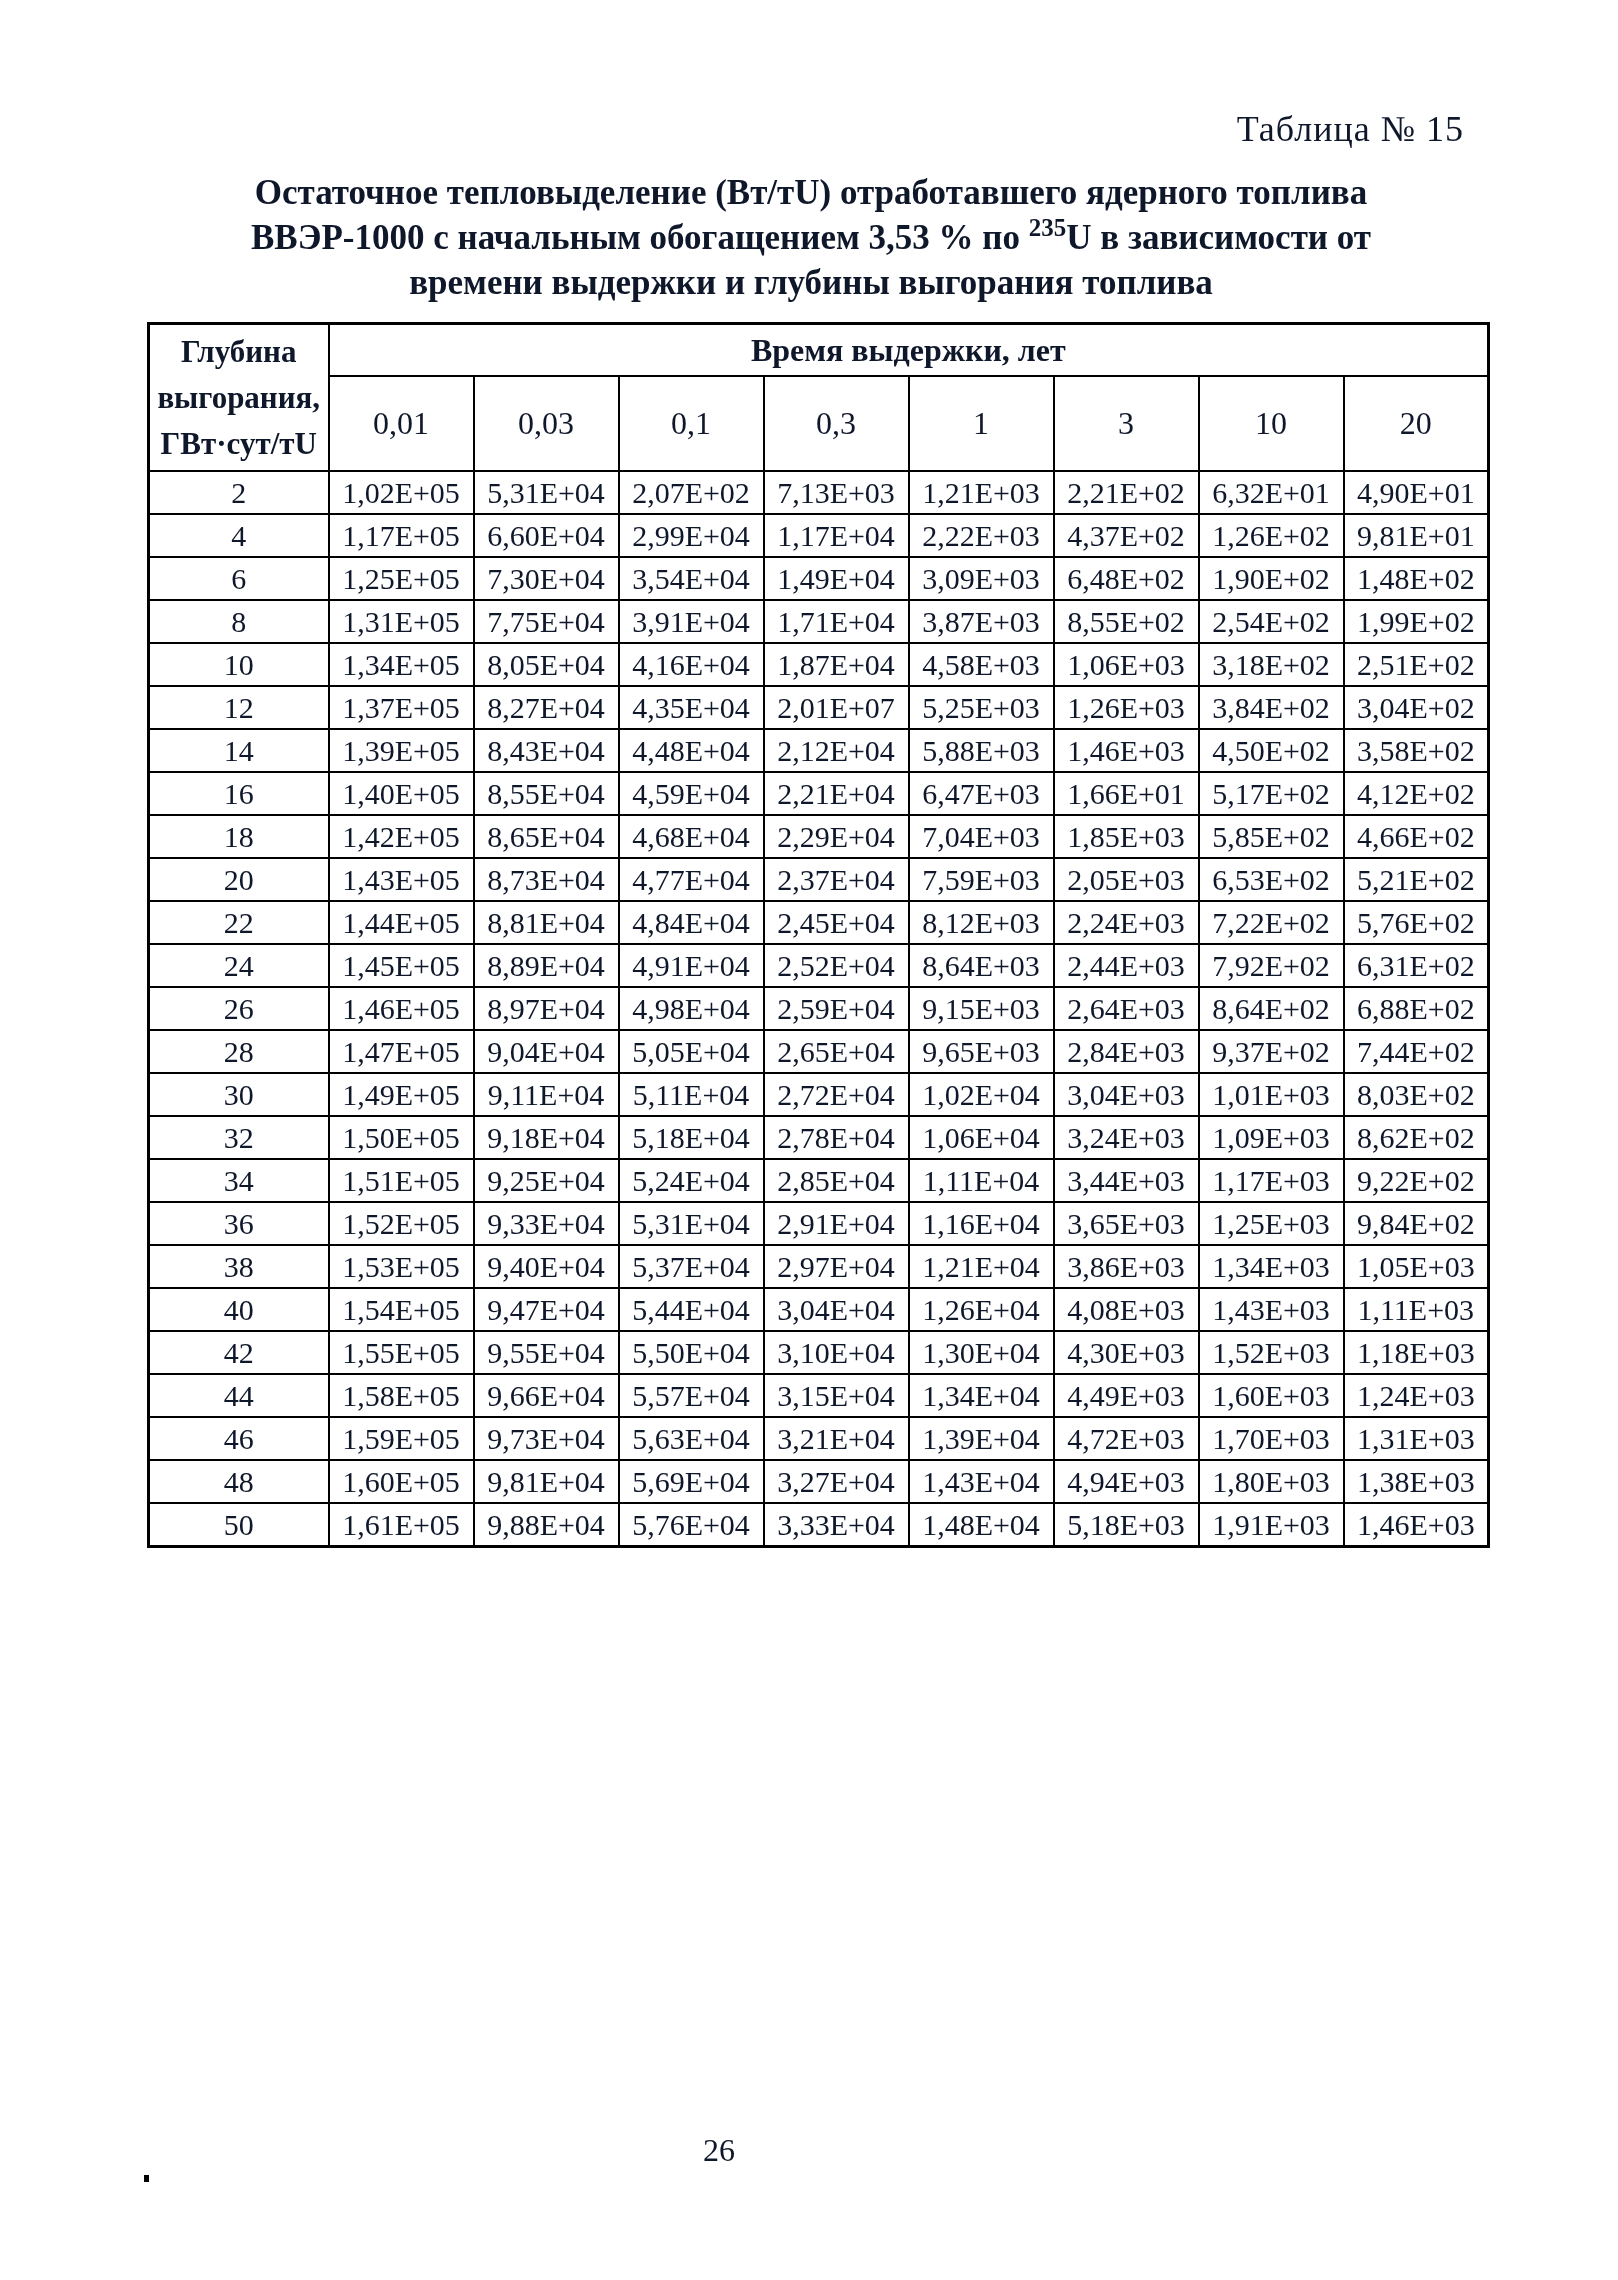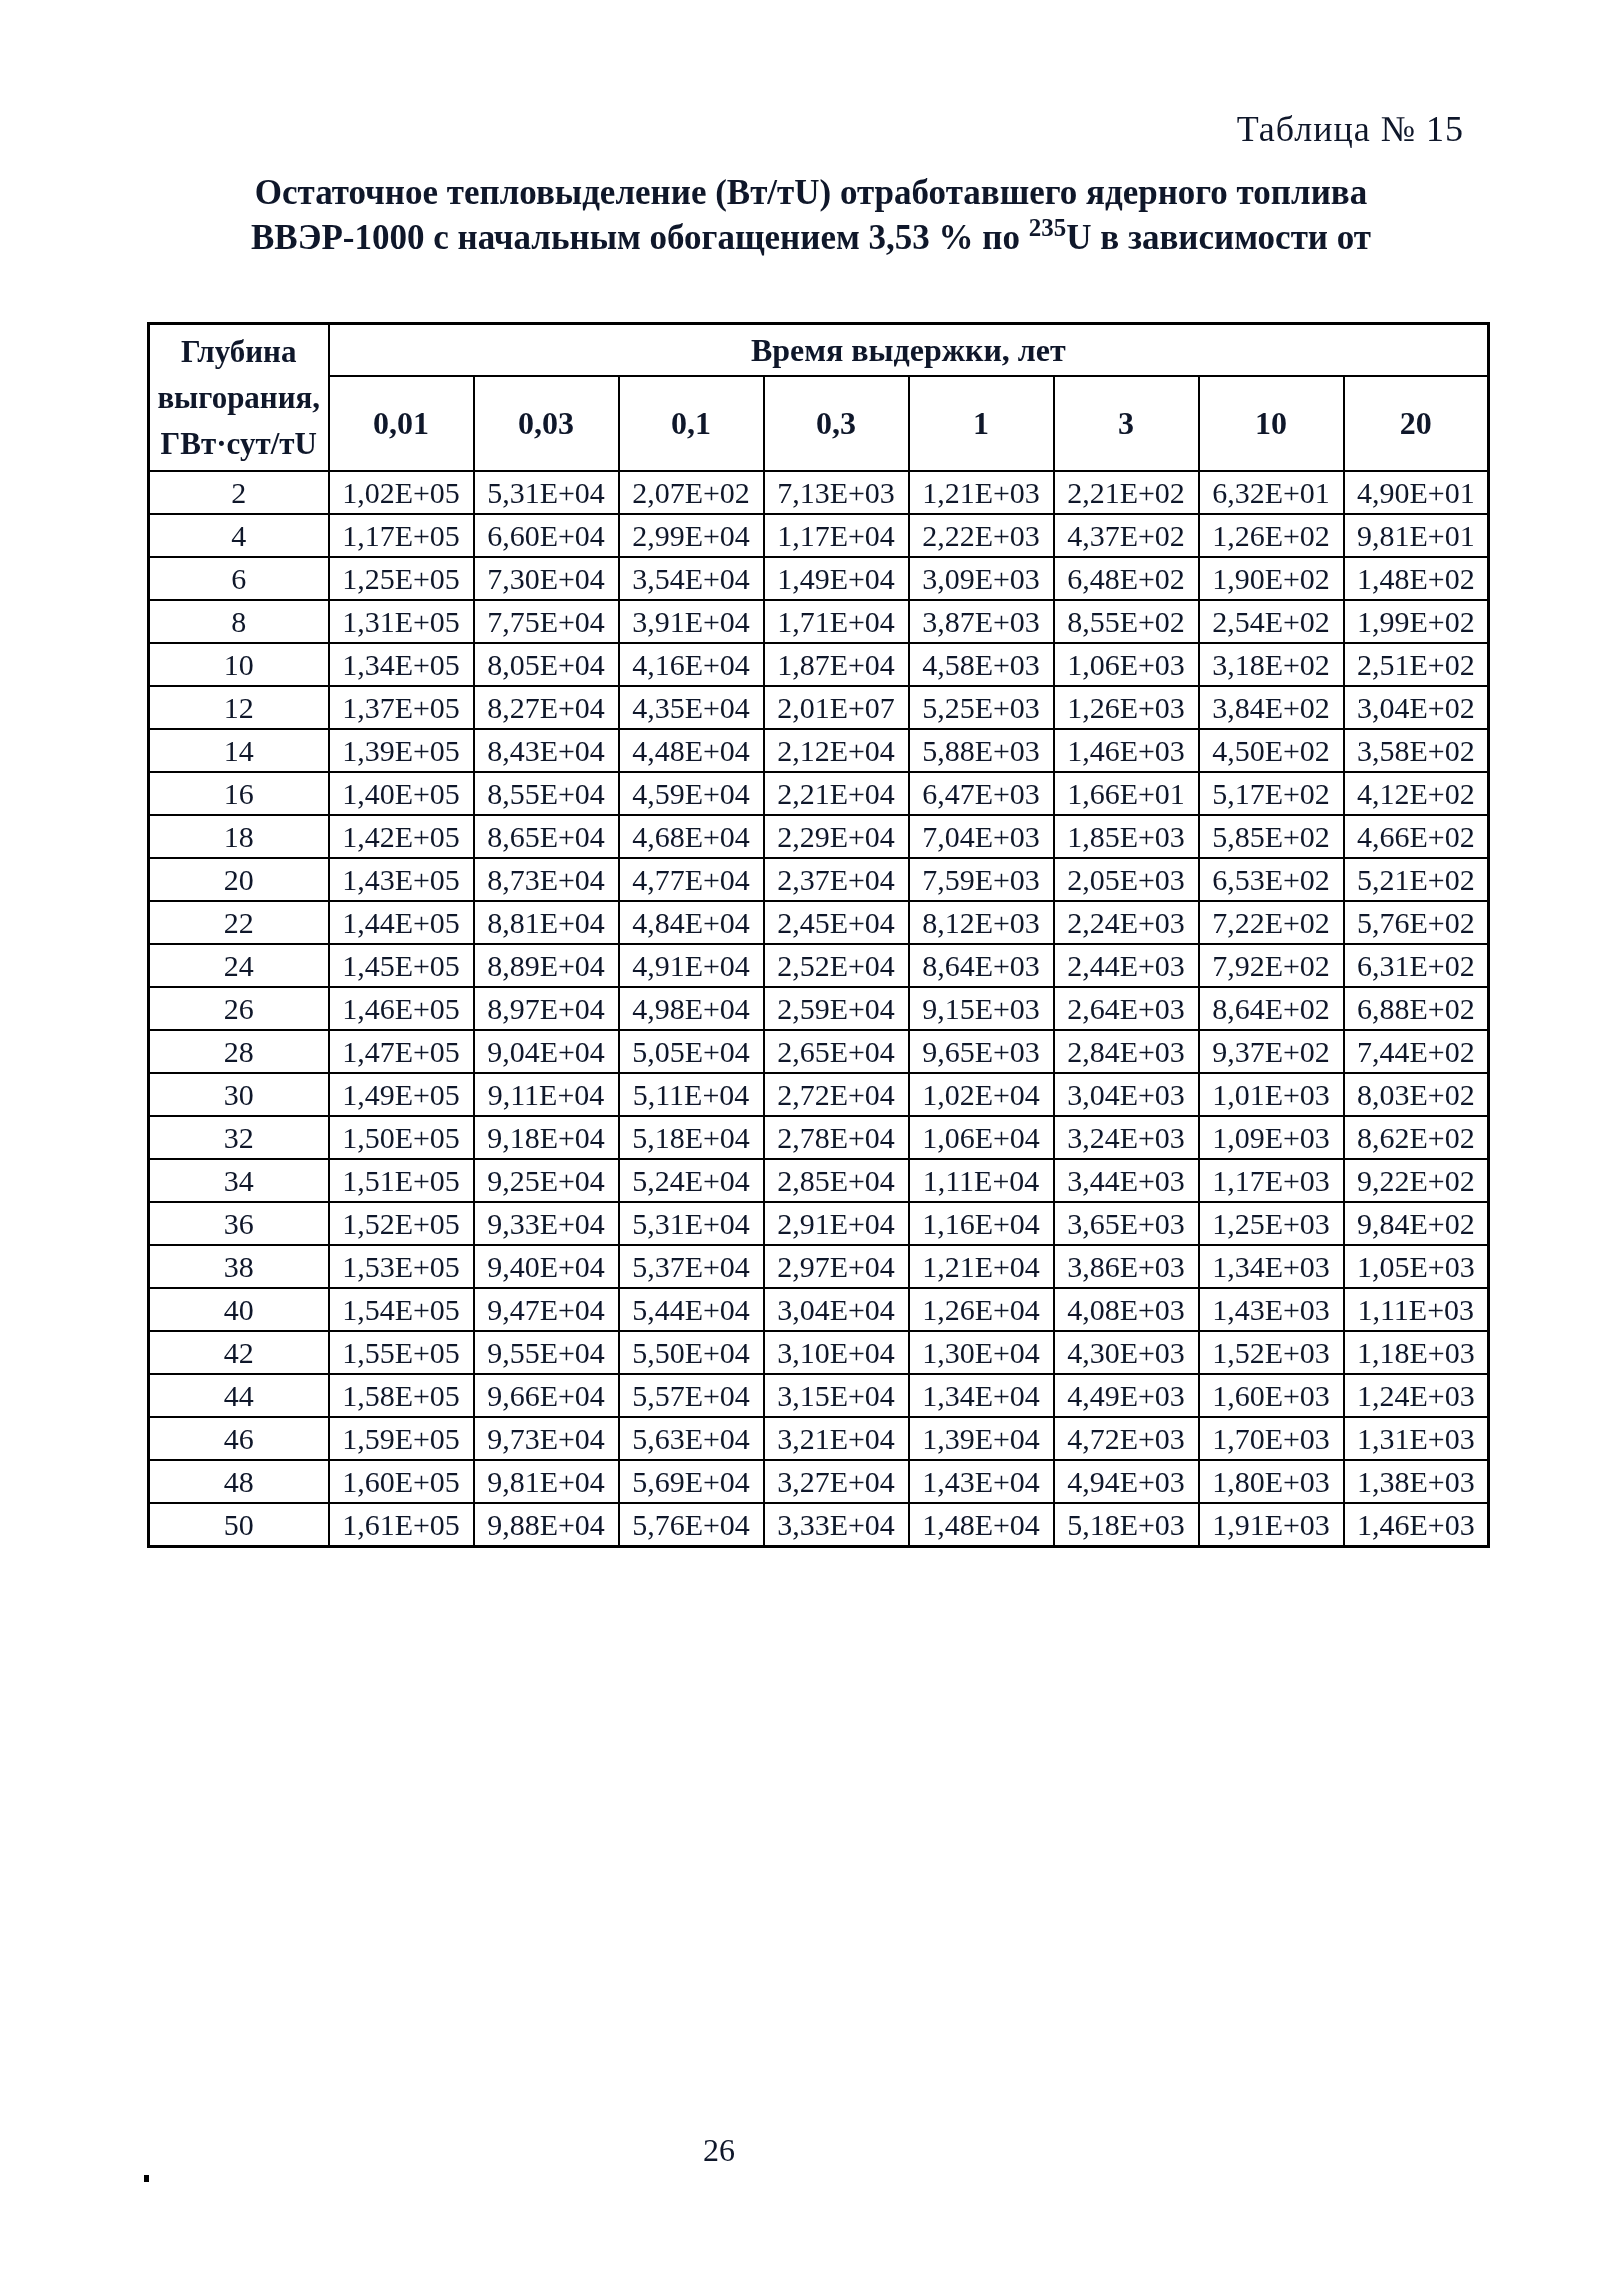--- a/index.html
+++ b/index.html
@@ -61,21 +61,21 @@
     font-weight: bold;
     font-size: 31px;
     line-height: 46px;
   }
   th.group-header {
     font-weight: bold;
     font-size: 32px;
     height: 50px;
   }
   tr.col-header-row th {
-    font-weight: bold;
+    font-weight: normal;
     font-size: 32px;
     height: 93px;
   }
   tbody td {
     height: 41px;
     font-size: 30px;
   }
   tbody td.burnup-cell {
     font-size: 30px;
   }
@@ -97,20 +97,21 @@
 </head>
 <body>
 
 <div class="page">
 
   <div class="table-label">Таблица № 15</div>
 
   <div class="doc-title">
     <span>Остаточное тепловыделение (Вт/тU) отработавшего ядерного топлива</span><br>
     <span>ВВЭР-1000 с начальным обогащением 3,53 % по </span><sup>235</sup><span>U в зависимости от</span><br>
+    <span>времени выдержки и глубины выгорания топлива</span>
   </div>
 
   <table class="data-table">
     <colgroup>
       <col style="width:180px">
       <col style="width:145px">
         <col style="width:145px">
         <col style="width:145px">
         <col style="width:145px">
       <col style="width:145px">

